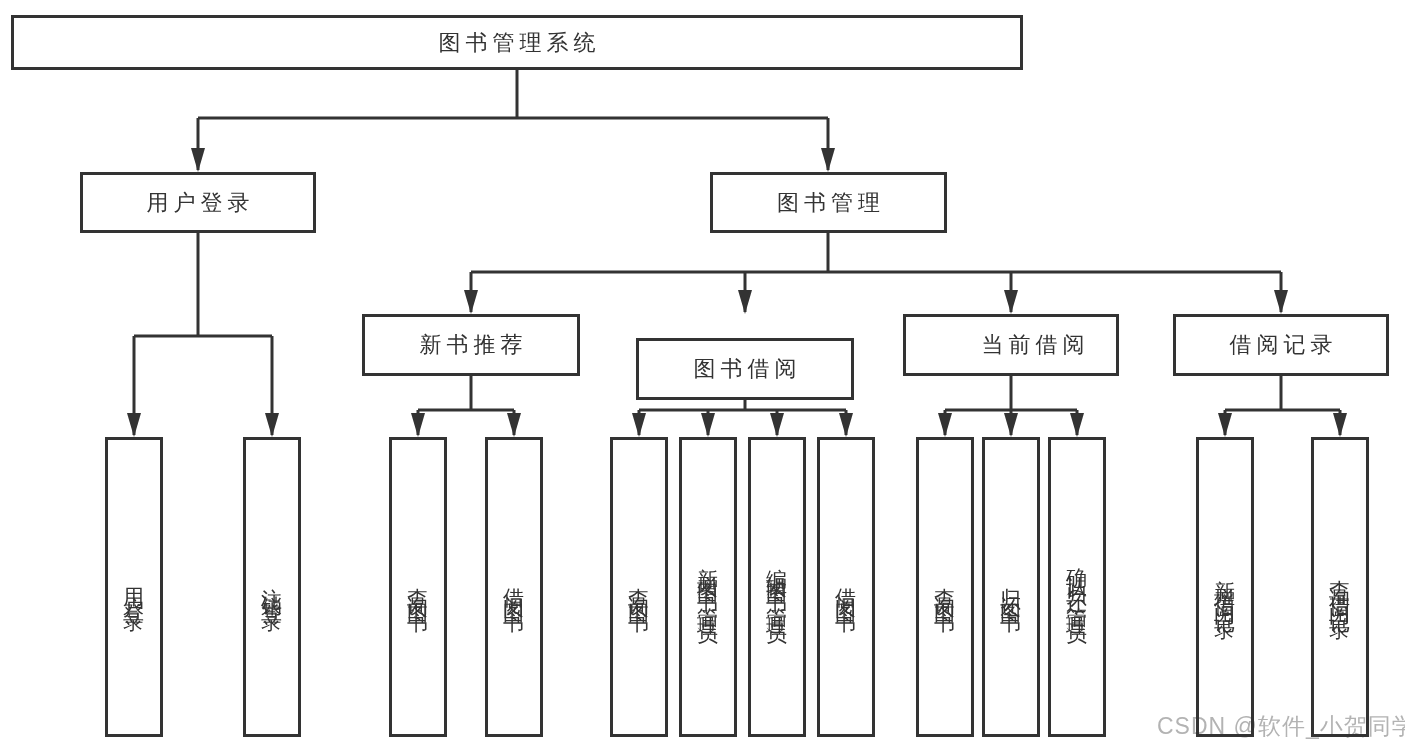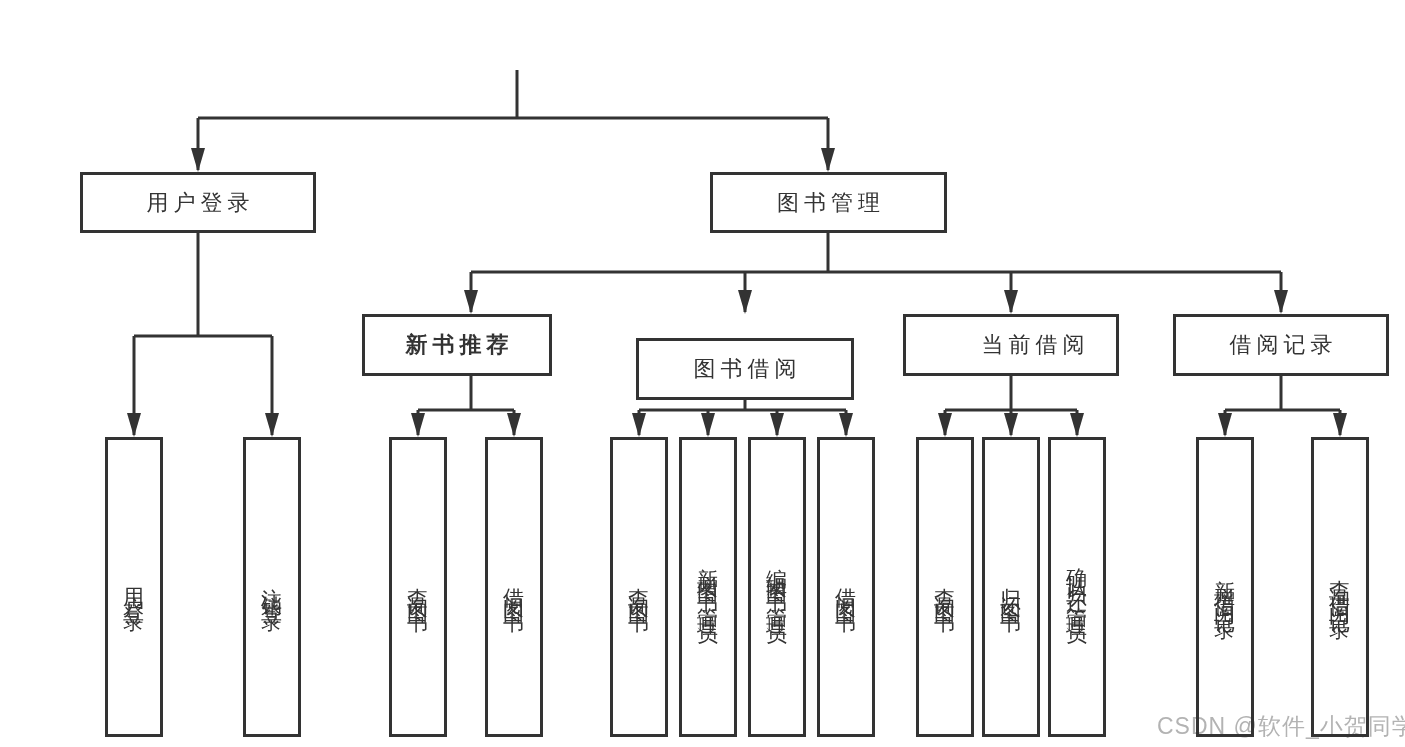--- a/index.html
+++ b/index.html
@@ -102,29 +102,32 @@
       <path d="M1011,410 V435" marker-end="url(#arrowhead)"></path>
       <path d="M1077,410 V435" marker-end="url(#arrowhead)"></path>
 
       <path d="M1281,376 V410"></path>
       <path d="M1225,410 H1340"></path>
       <path d="M1225,410 V435" marker-end="url(#arrowhead)"></path>
       <path d="M1340,410 V435" marker-end="url(#arrowhead)"></path>
     </g>
   </svg>
 
+  <div class="box box-root box-h">
+    <span>图书管理系统</span>
+  </div>
 
   <div class="box box-l2 box-h" style="left:80px;width:236px;">
     <span>用户登录</span>
   </div>
   <div class="box box-l2 box-h" style="left:710px;width:237px;">
     <span>图书管理</span>
   </div>
 
-  <div class="box box-l3 box-h" style="left:362px;width:190px;font-weight:bold;">
+  <div class="box box-l3 box-h" style="left:362px;width:218px;">
     <span>新书推荐</span>
   </div>
   <div class="box box-l3 box-h" style="left:636px;width:218px;margin-top:24px;">
     <span>图书借阅</span>
   </div>
   <div class="box box-l3 box-h" style="left:903px;width:216px;padding-left:44px;">
     <span>当前借阅</span>
   </div>
   <div class="box box-l3 box-h" style="left:1173px;width:216px;">
     <span>借阅记录</span>

